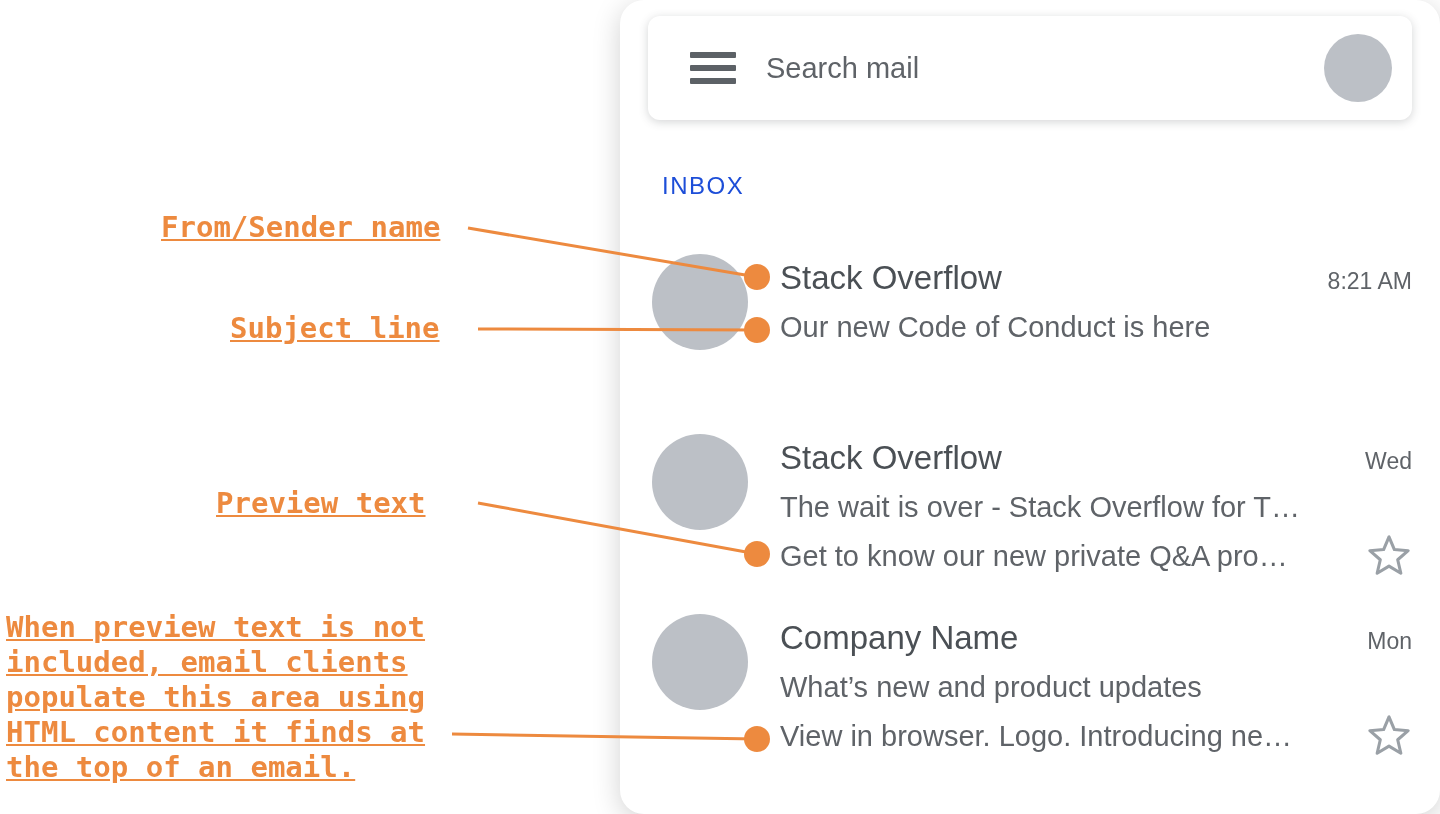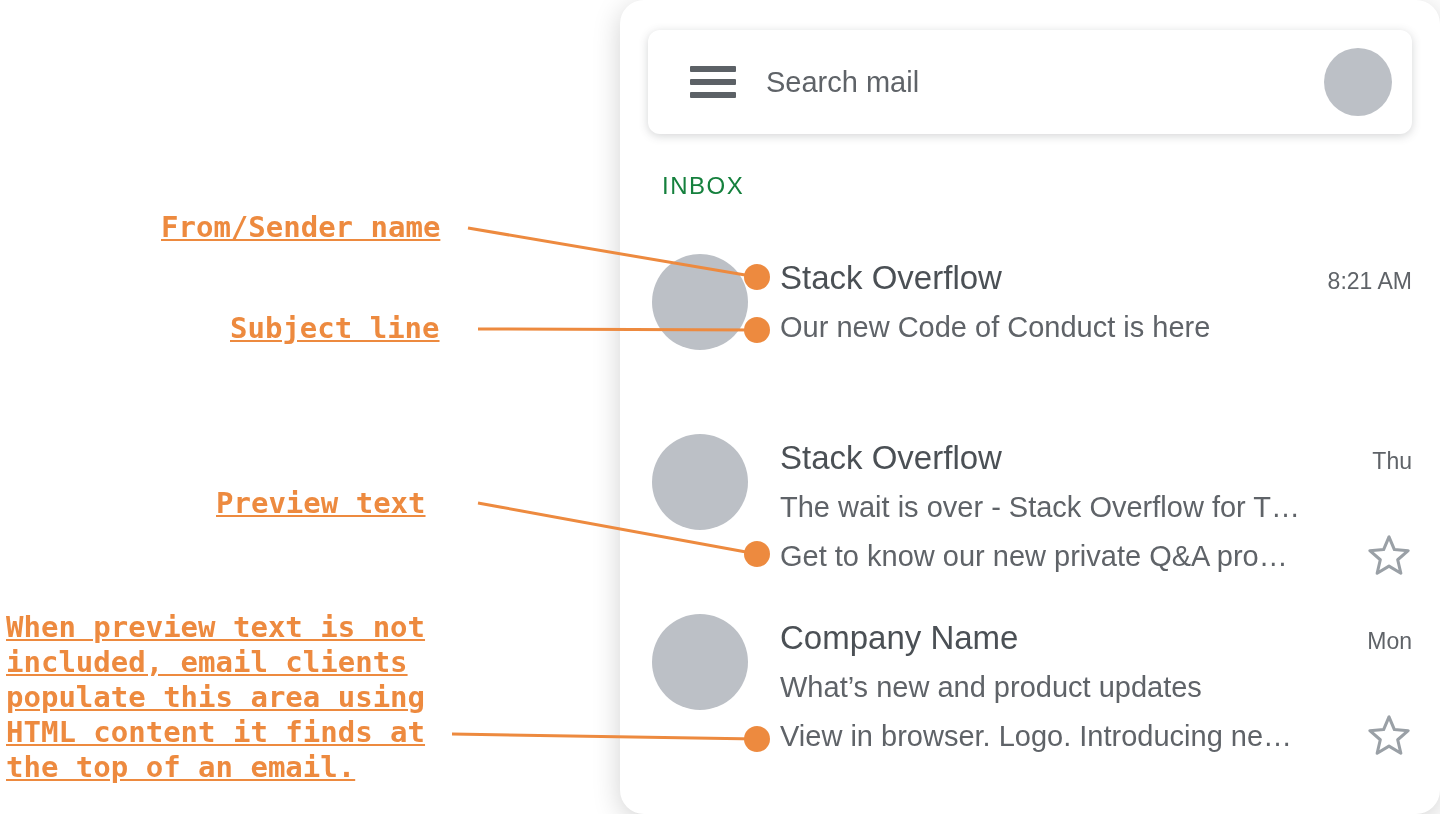--- a/index.html
+++ b/index.html
@@ -22,21 +22,21 @@
     position:absolute;
     left:620px;top:0;
     width:820px;height:814px;
     background:#ffffff;
     border-radius:24px;
     box-shadow:0 6px 28px rgba(0,0,0,0.18);
     z-index:1;
   }
   .search-bar{
     position:absolute;
-    left:28px;top:30px;
+    left:28px;top:16px;
     width:764px;height:104px;
     background:#ffffff;
     border-radius:12px;
     box-shadow:0 2px 10px rgba(60,64,67,0.22);
     display:flex;
     align-items:center;
     padding:0 20px 0 42px;
   }
   .hamburger{
     width:46px;height:32px;
@@ -55,21 +55,21 @@
   }
   .search-input::placeholder{color:var(--text-gray);opacity:1;}
   .profile-avatar{
     width:68px;height:68px;border-radius:50%;
     background:var(--avatar-gray);
     flex:0 0 auto;cursor:pointer;border:none;
   }
   .inbox-label{
     position:absolute;
     left:42px;top:172px;
-    font-size:24px;color:#15803d;
+    font-size:24px;color:#1d4ed8;
     letter-spacing:1.5px;
   }
   .email-row{
     position:absolute;
     left:32px;right:28px;
     height:146px;
     display:flex;
     gap:32px;
     cursor:pointer;
   }
@@ -154,21 +154,21 @@
       </div>
       <div class="subject">Our new Code of Conduct is here</div>
     </div>
   </div>
 
   <div class="email-row row-2">
     <div class="row-avatar"></div>
     <div class="row-content">
       <div class="row-line1">
         <span class="sender">Stack Overflow</span>
-        <span class="time">Thu</span>
+        <span class="time">Wed</span>
       </div>
       <div class="subject">The wait is over - Stack Overflow for T…</div>
       <div class="row-line3">
         <span class="preview">Get to know our new private Q&amp;A pro…</span>
         <button class="star-btn" aria-label="star">
           <svg viewBox="0 0 24 24">
               <path d="M12 17.27 18.18 21l-1.64-7.03L22 9.24l-7.19-.61L12 2 9.19 8.63 2 9.24l5.46 4.73L5.82 21z"></path>
             </svg>
         </button>
       </div>

